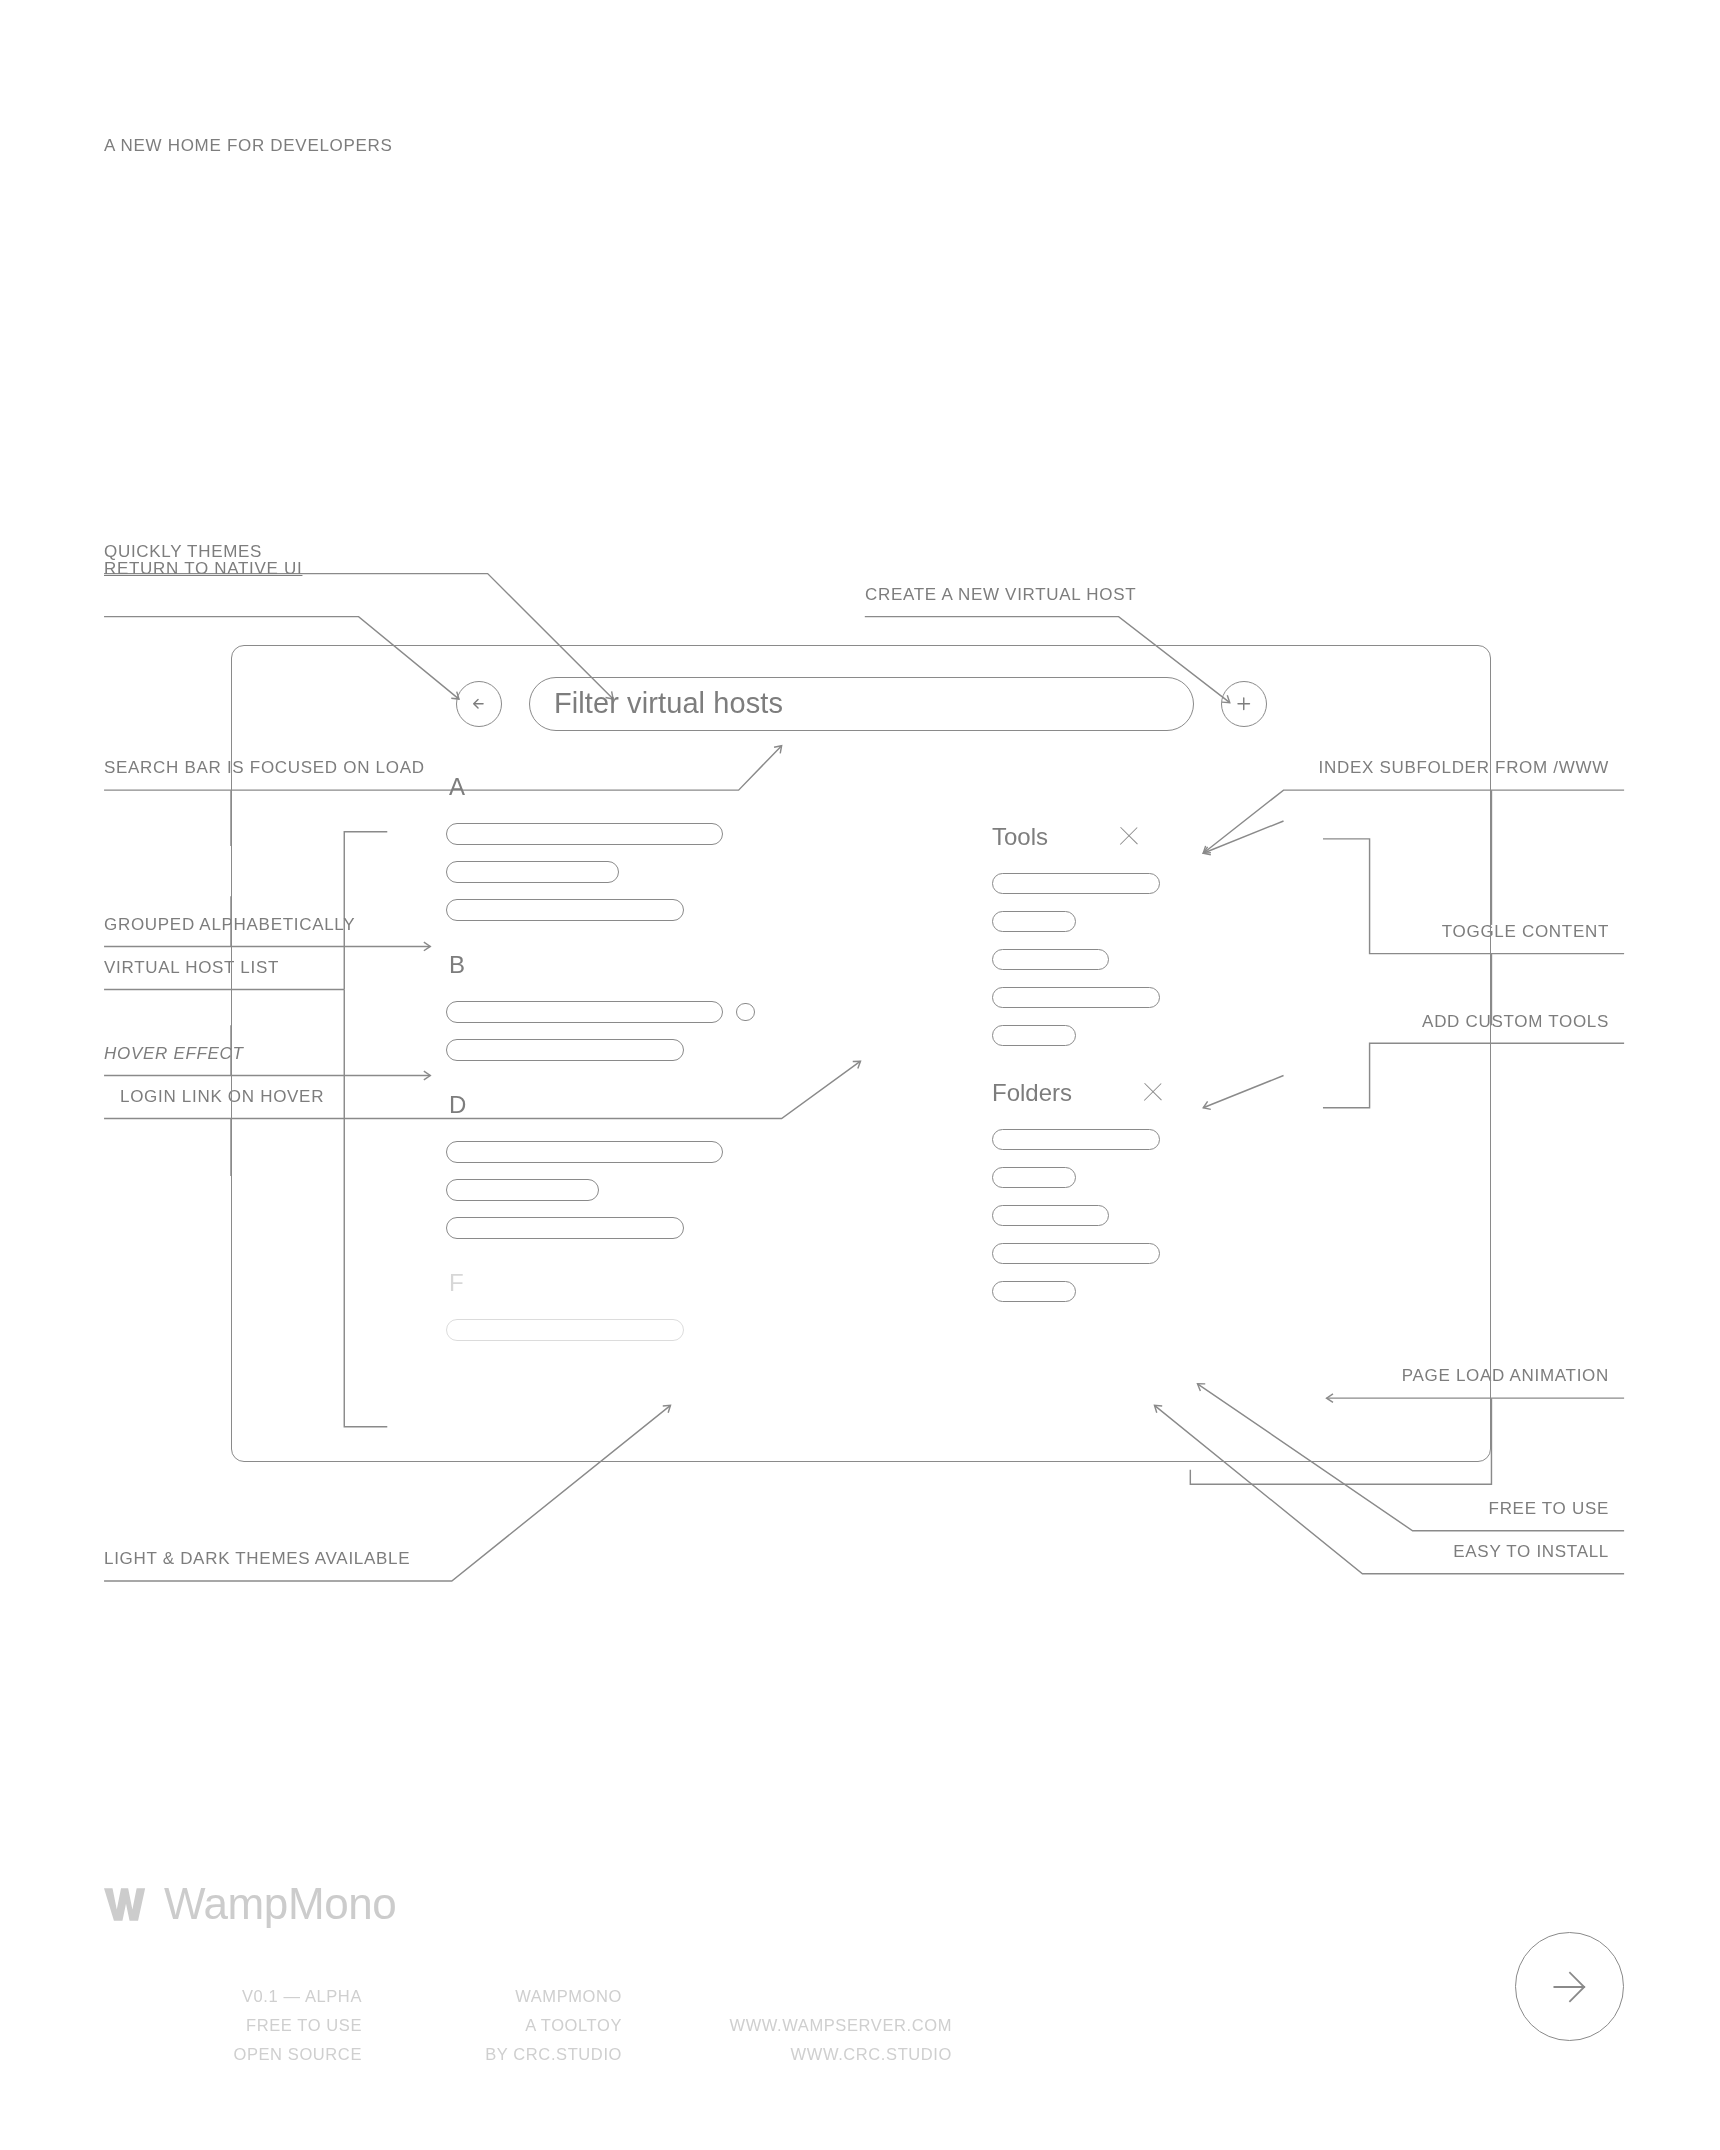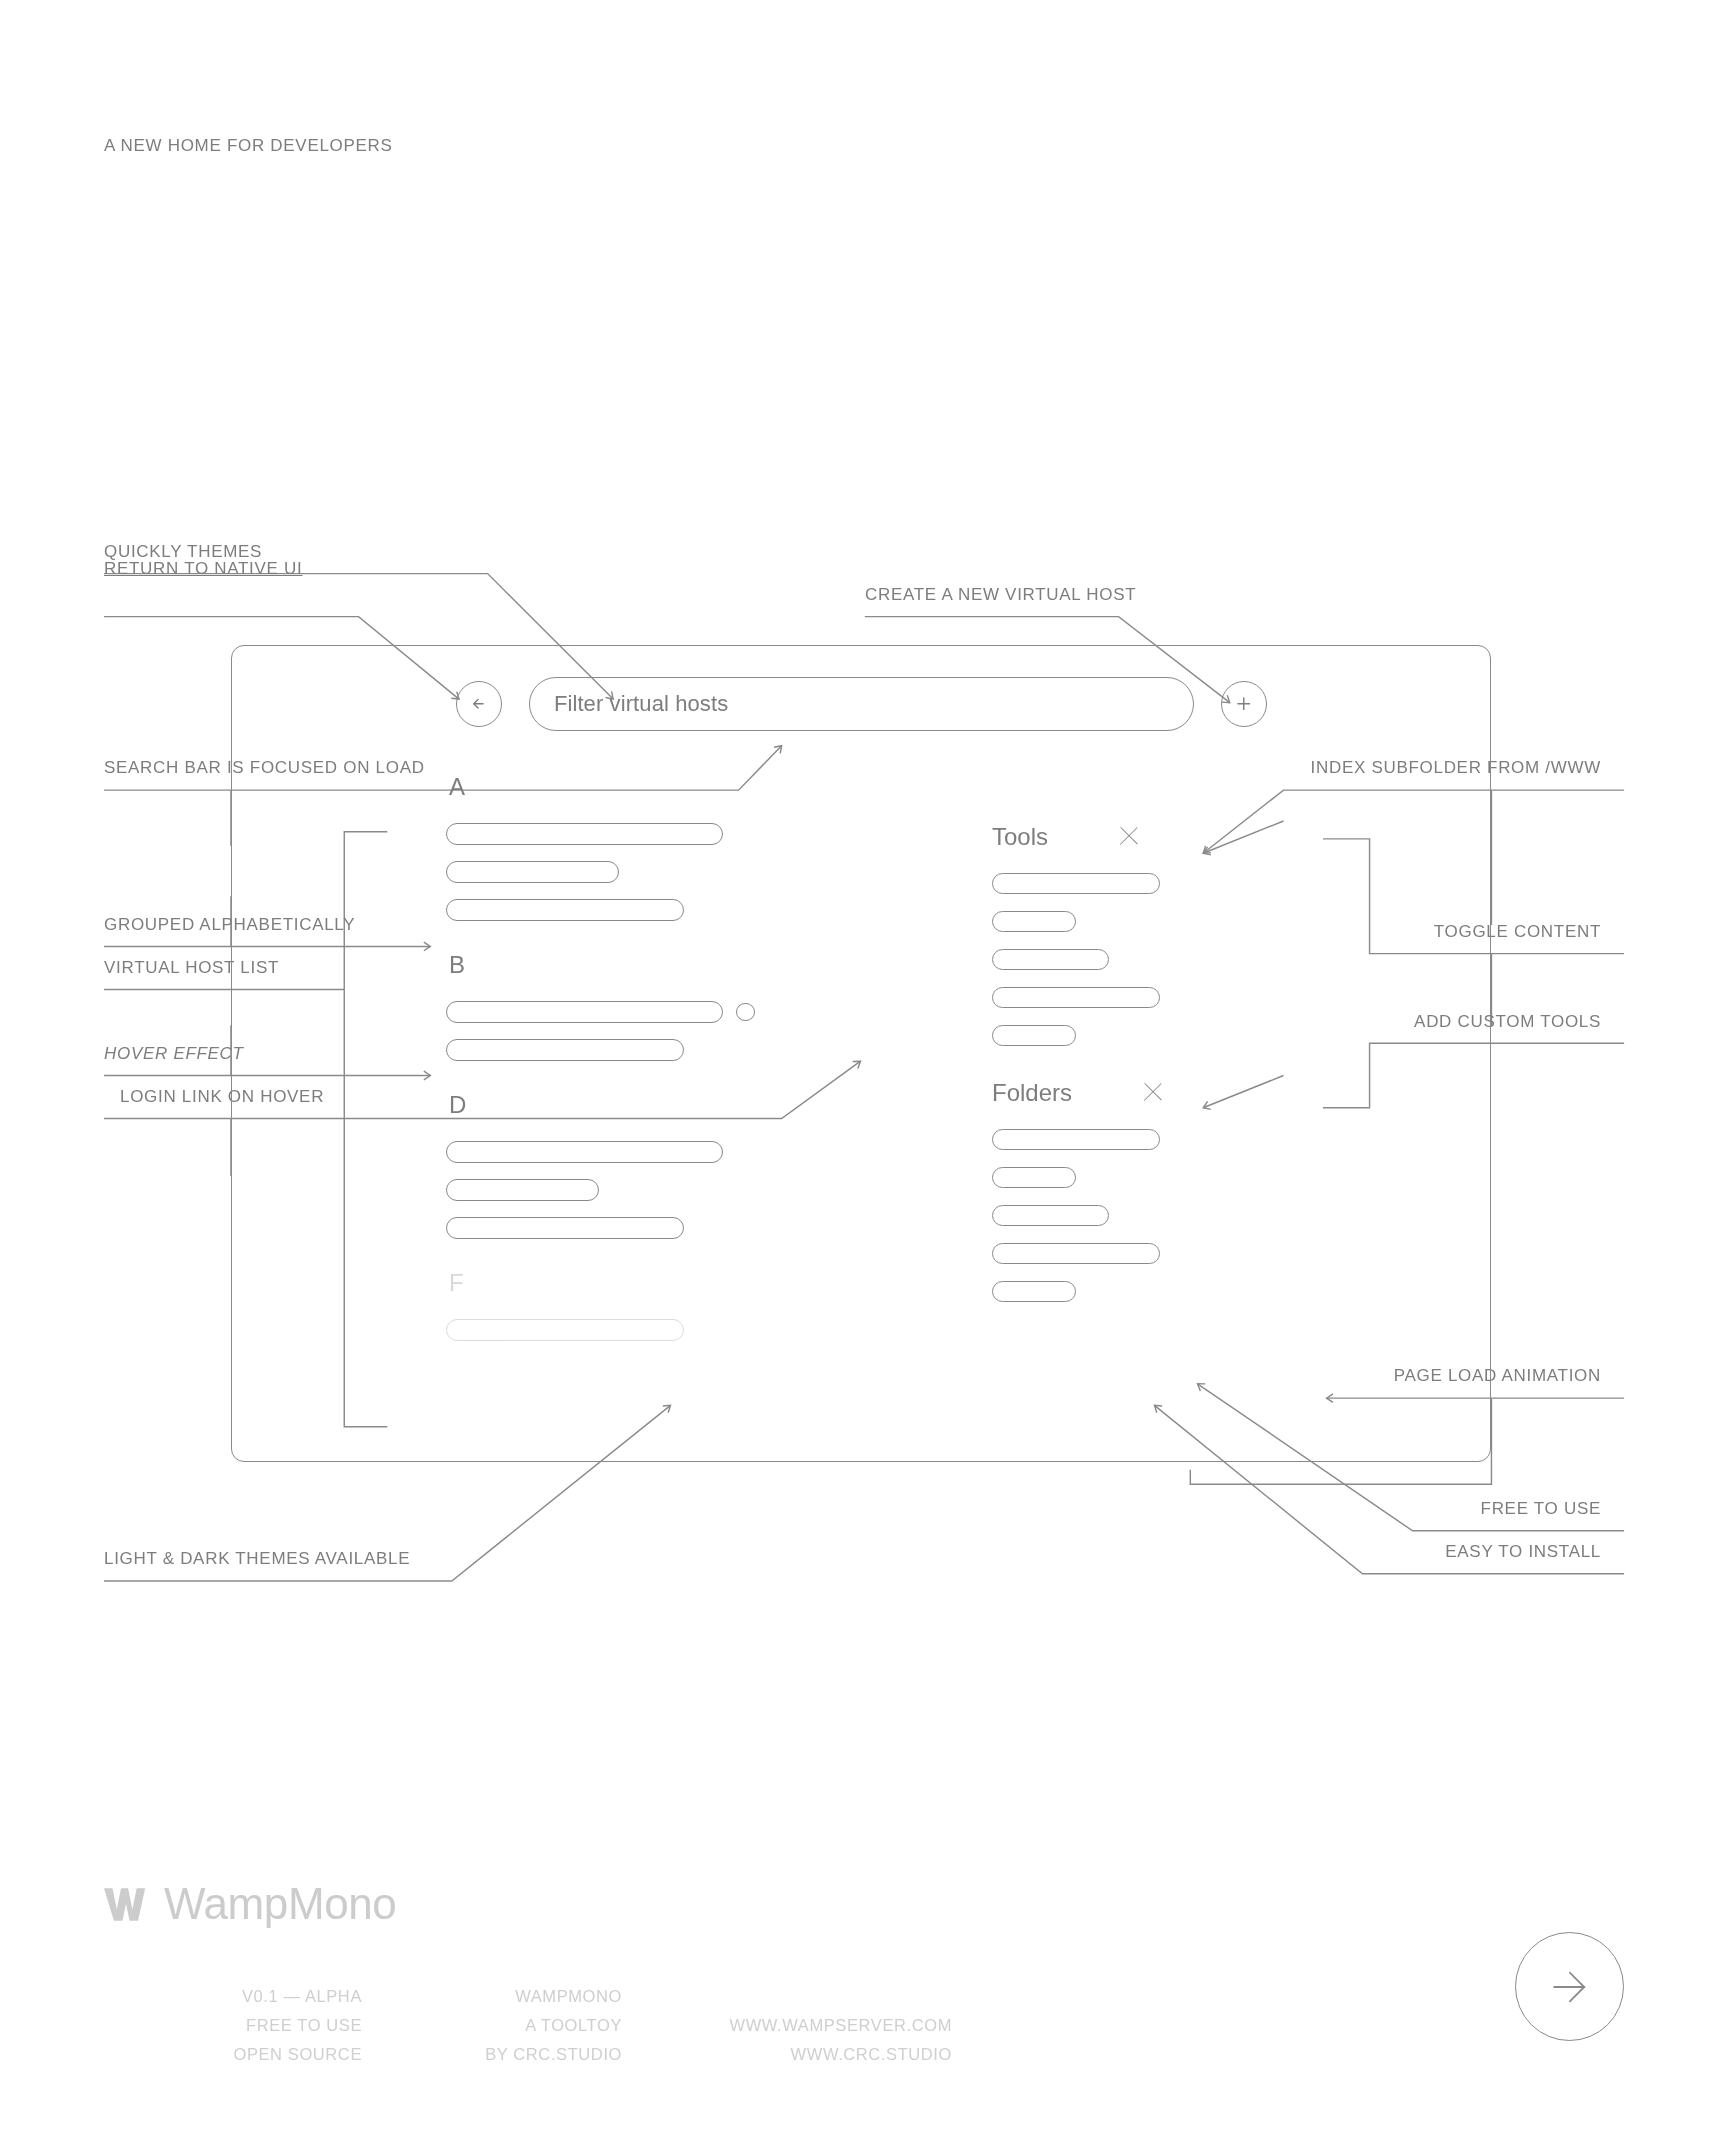--- a/index.html
+++ b/index.html
@@ -14,21 +14,21 @@
   
   .eyebrow{
     position:absolute;left:104px;top:136px;
     font-size:17px;letter-spacing:0.7px;color:#7d7d7d;
     white-space:nowrap;
   }
 
   
   .anno{position:absolute;font-size:17px;letter-spacing:0.7px;color:#7d7d7d;white-space:nowrap;}
   .anno.left{left:104px;}
-  .anno.right{right:120px;text-align:left;}
+  .anno.right{right:112px;text-align:left;}
 
   
   .vec{position:absolute;left:0;top:0;width:1721px;height:2151px;pointer-events:none;}
 
   
   .panel{
     position:absolute;left:231px;top:645px;width:1260px;height:817px;
     border:1.4px solid #8a8a8a;border-radius:13px;box-sizing:border-box;background:transparent;
   }
 
@@ -40,21 +40,21 @@
   .circ-btn{
     width:46px;height:46px;border:1.4px solid #8a8a8a;border-radius:50%;
     box-sizing:border-box;display:flex;align-items:center;justify-content:center;
     flex:0 0 auto;
   }
   .searchbar{
     width:665px;height:54px;border:1.4px solid #8a8a8a;border-radius:27px;
     box-sizing:border-box;display:flex;align-items:center;padding:0 24.4px;
     flex:0 0 auto;
   }
-  .searchbar .ph{font-size:22px;color:#7d7d7d;letter-spacing:0.1px;}
+  .searchbar .ph{font-size:29px;color:#7d7d7d;letter-spacing:0.1px;}
 
   
   .col-left{position:absolute;left:214px;top:129px;width:502px;}
   .col-right{position:absolute;left:760px;top:129px;width:344px;}
 
   .grp{margin-bottom:32px;}
   .grp-letter{font-size:24px;color:#7d7d7d;line-height:1;margin:0 0 24.4px 2.9px;font-weight:400;}
   .pill{height:21.5px;border:1.4px solid #8a8a8a;border-radius:11.5px;box-sizing:border-box;margin-bottom:16.5px;}
   .row{display:flex;align-items:center;gap:13px;margin-bottom:16.5px;}
   .row .pill{margin-bottom:0;}

